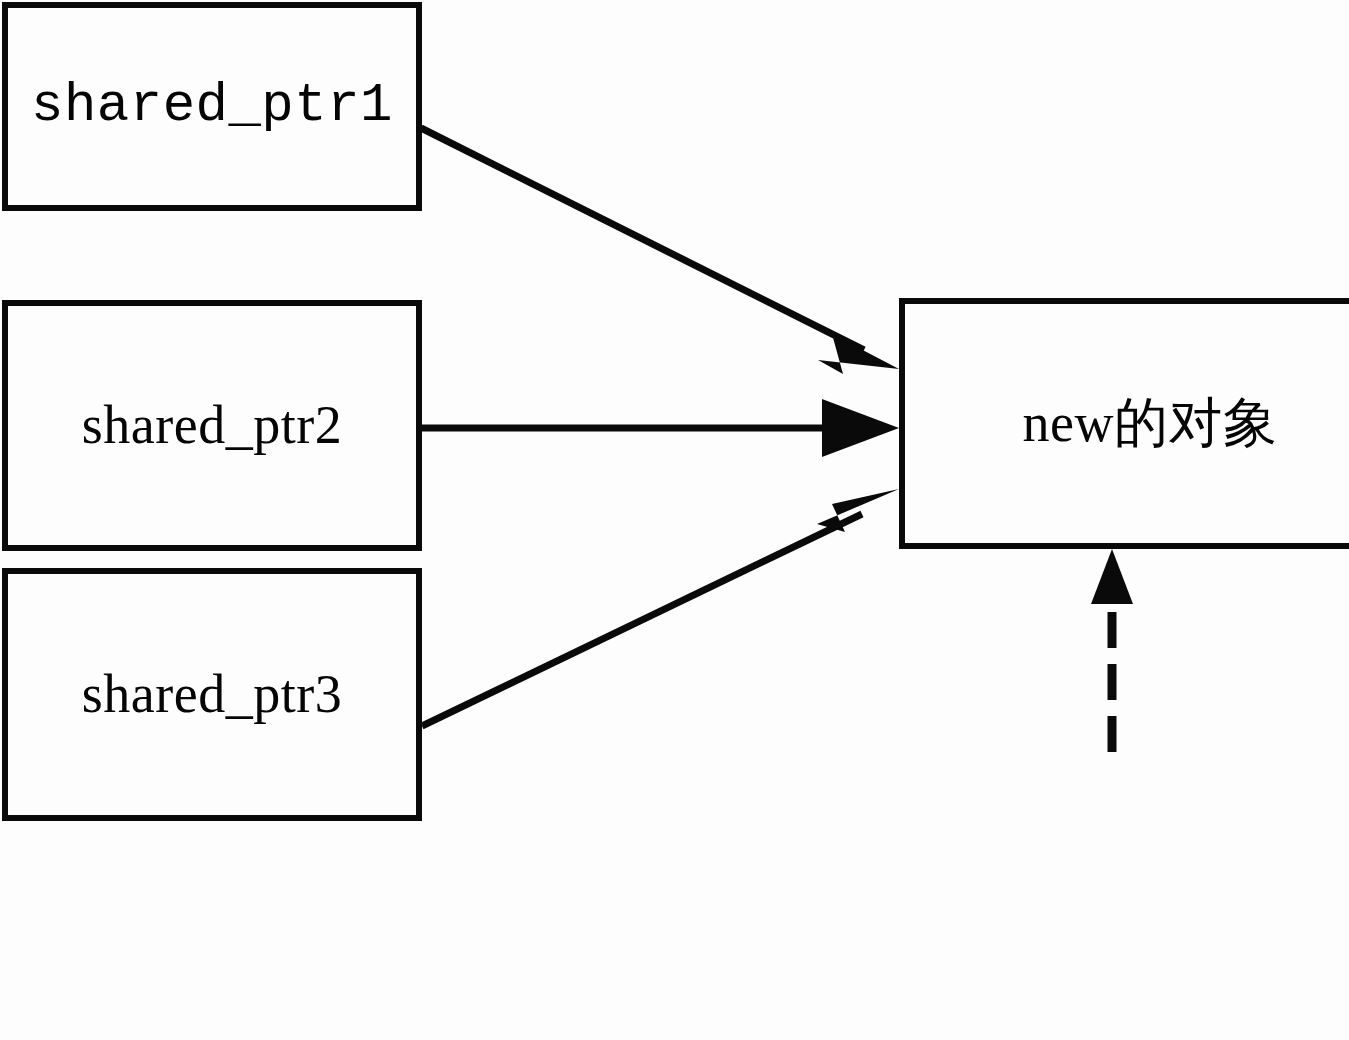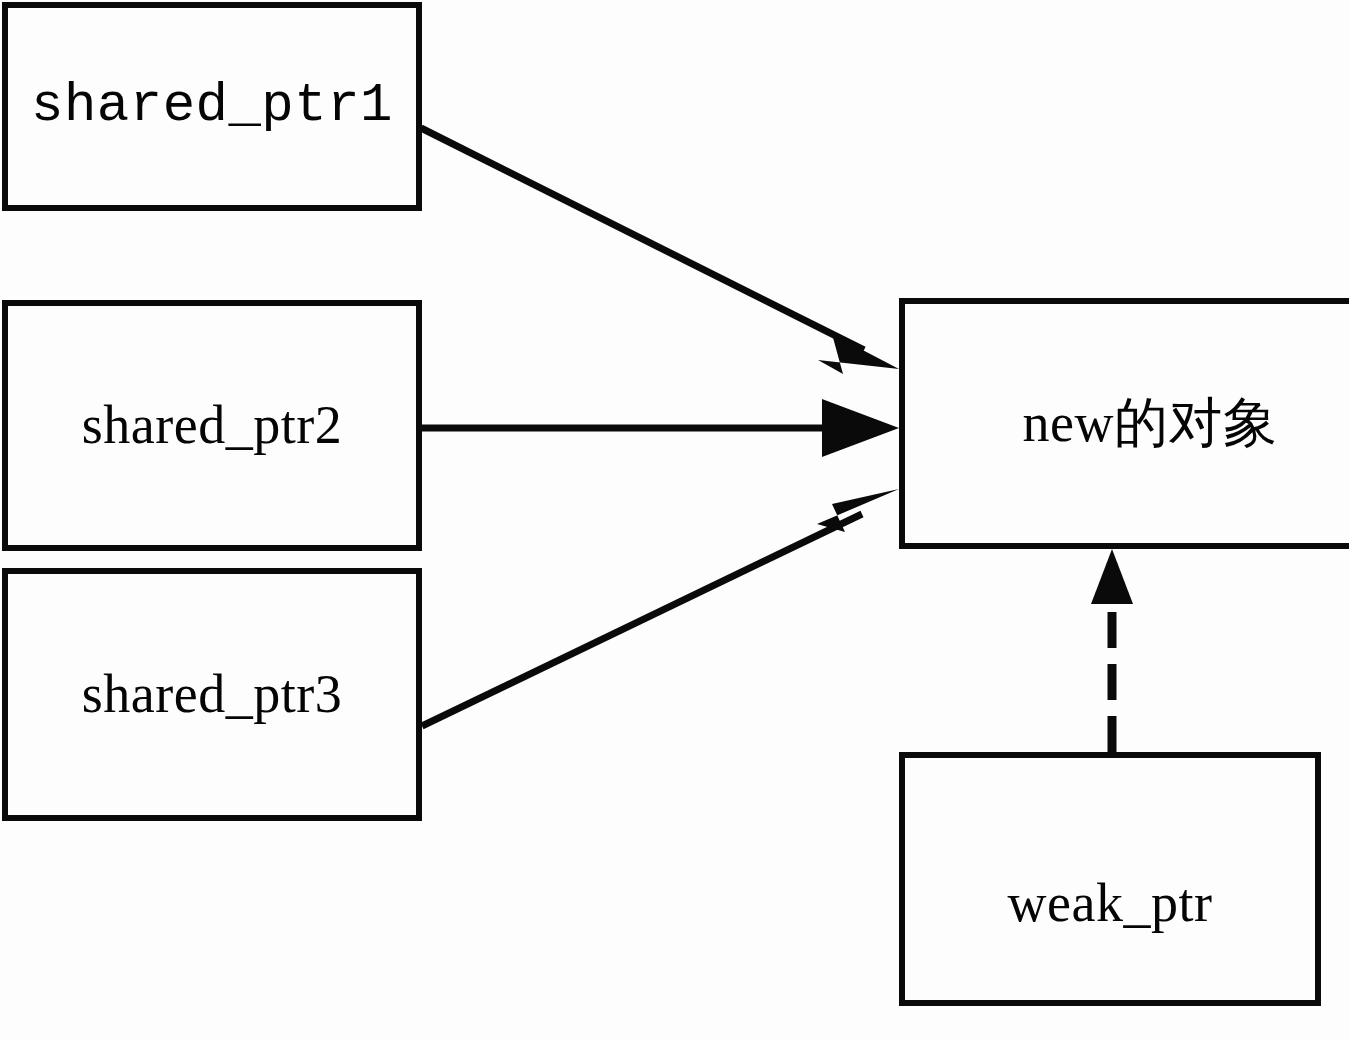--- a/index.html
+++ b/index.html
@@ -88,17 +88,14 @@
   </div>
 
   <div class="node" id="node-sp3">
     <span class="node-label">shared_ptr3</span>
   </div>
 
   <div class="node" id="node-obj">
     <span class="node-label">new的对象</span>
   </div>
 
-  <div class="node" id="node-wp">
-    <span class="node-label">weak_ptr</span>
-  </div>
 
 </div>
 
 </body></html>

